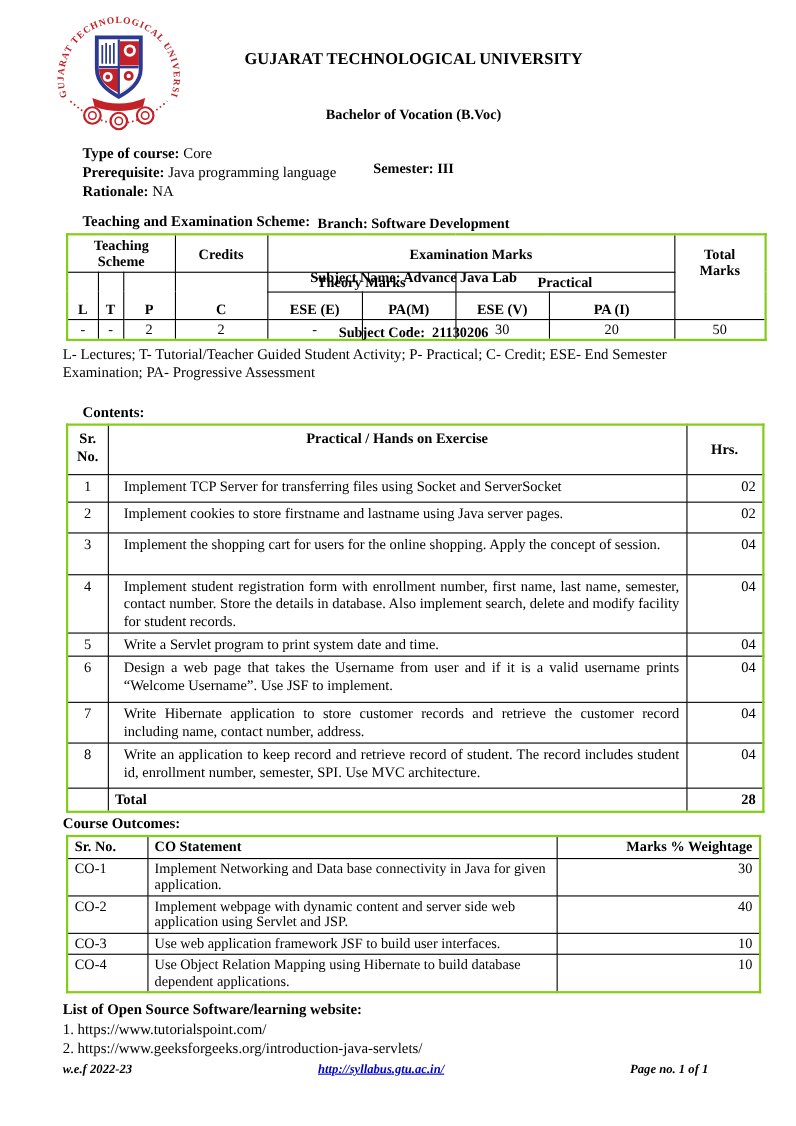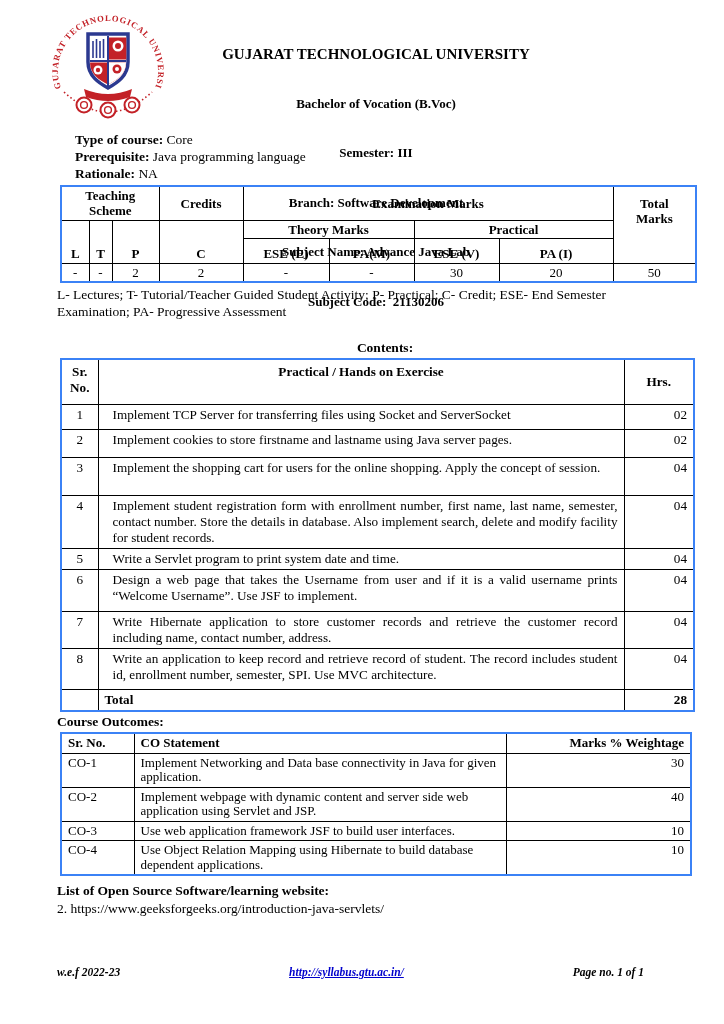--- a/index.html
+++ b/index.html
@@ -17,33 +17,33 @@
   .head-text { text-align:center; font-weight:bold; padding-top:5px; line-height:16.5px; font-size:13px; white-space:pre-wrap; }
   .head-title { font-size:15px; }
 
   
   .course-info { margin:11px 0 0 18px; line-height:17px; font-size:13.5px; }
   .sec-heading { font-weight:bold; font-size:13.5px; }
   .indent { margin-left:18px; }
   .mt-scheme { margin-top:11px; }
 
   
-  table { border-collapse:collapse; table-layout:fixed; border:2px solid #3b82f6; margin-left:3px; }
+  table { border-collapse:collapse; table-layout:fixed; border:2px solid #84cc16; margin-left:3px; }
   td, th { border:1.5px solid #000; padding:1px 5px; vertical-align:middle; }
   th { font-weight:bold; }
 
   
   .scheme-table { width:635px; margin-top:3px; text-align:center; font-size:13px; line-height:15px; }
   .scheme-table td { font-weight:bold; }
   .scheme-table tr.vals td { font-weight:normal; }
   .vb { vertical-align:bottom; padding-bottom:2px; }
   .total-cell { vertical-align:top; padding-top:9px; }
   .total-cell div { max-width:44px; margin:0 auto; }
   .legend { margin-top:3px; max-width:596px; line-height:17.5px; font-size:13.5px; }
-  .mt-contents { margin-top:19px;text-align:center; }
+  .mt-contents { margin-top:19px; }
 
   
   .contents-table { width:633px; margin-top:2px; font-size:13.2px; line-height:16px; }
   .contents-table td, .contents-table th { vertical-align:top; padding:2px 6px; }
   .contents-table .sr { text-align:center; padding:2px 1px; }
   .contents-table .hrs { text-align:right; }
   .contents-table .ex { text-align:justify;padding-left:14px; }
   .contents-table th.exh { text-align:center; padding-top:4px; }
   .contents-table th.hrsh { vertical-align:middle; }
   .contents-table th.srh { text-align:center; padding:4px 1px; }
@@ -121,20 +121,21 @@
       <div>Subject Code:  21130206</div>
     </div>
   </div>
 
   <div class="course-info">
     <div><b>Type of course:</b> <span>Core</span></div>
     <div><b>Prerequisite:</b> <span>Java programming language</span></div>
     <div><b>Rationale:</b> <span>NA</span></div>
   </div>
 
+  <div class="sec-heading indent mt-scheme">Teaching and Examination Scheme:</div>
 
   <table class="scheme-table">
     <colgroup>
       <col style="width:28px">
         <col style="width:23px">
         <col style="width:47px">
         <col style="width:84px">
       <col style="width:86px">
         <col style="width:85px">
         <col style="width:85px">
@@ -274,20 +275,21 @@
       <tr style="height:33px">
         <td>CO-4</td>
         <td>Use Object Relation Mapping using Hibernate to build database dependent applications.</td>
         <td class="marks">10</td>
       </tr>
     </tbody>
   </table>
 
   <div class="resources">
     <div class="sec-heading">List of Open Source Software/learning website:</div>
+    <div>1. https://www.tutorialspoint.com/</div>
     <div>2. https://www.geeksforgeeks.org/introduction-java-servlets/</div>
   </div>
 
   <div class="footer">
     <span>w.e.f 2022-23</span>
     <a class="footer-link">http://syllabus.gtu.ac.in/</a>
     <span>Page no. 1 of 1</span>
   </div>
 
 </div>

